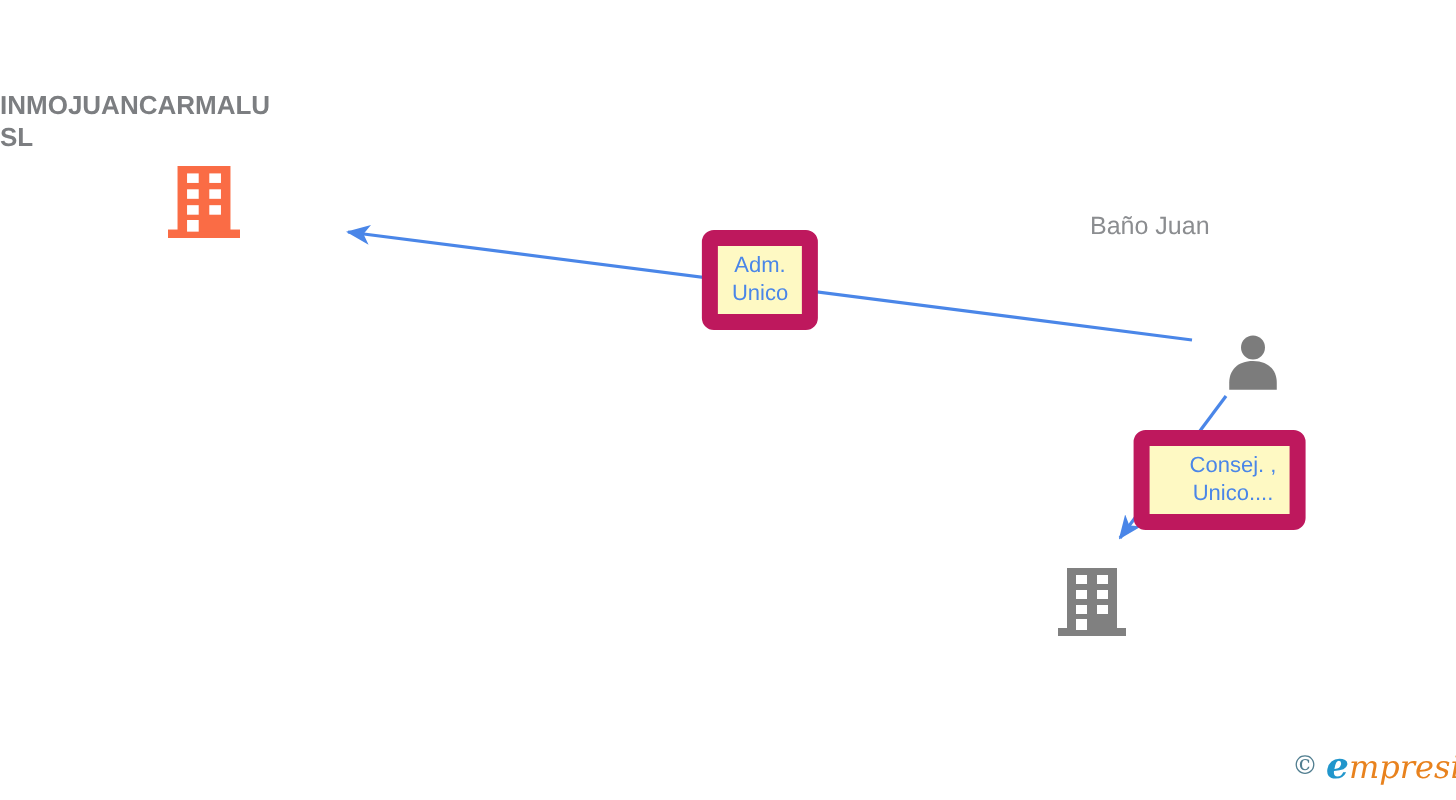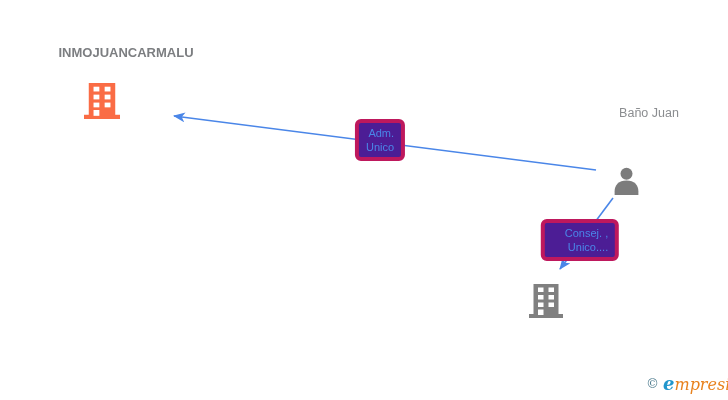--- a/index.html
+++ b/index.html
@@ -11,56 +11,55 @@
     overflow: hidden;
     font-family: "Liberation Sans", sans-serif;
   }
   svg.edges {
     position: absolute;
     left: 0; top: 0;
     width: 728px; height: 400px;
   }
   .node-label {
     position: absolute;
-    text-align: center;
+    text-align: left;
     color: #8b8d90;
     font-size: 12.5px;
     line-height: 15px;
     cursor: pointer;
-    margin-left: 24px;
   }
   .label-inmo {
     left: 0px; top: 45px; width: 204px;
     font-weight: bold;
     font-size: 13px;
     line-height: 16px;
     color: #7c7e81;
   }
   .label-burdeos { left: 545px; top: 106px; width: 160px; }
   .label-juanc  { left: 464px; top: 323px; width: 160px; }
   .node-icon { position: absolute; cursor: pointer; }
   .icon-inmo   { left: 84px;  top: 83px; }
   .icon-person { left: 611px; top: 166px; }
   .icon-juanc  { left: 529px; top: 283px; }
   .edge-label {
     position: absolute;
     transform: translate(-50%, -50%);
-    background: #4c1d95;
-    border: 4px solid #be185d;
+    background: #fef9c3;
+    border: 8px solid #be185d;
     border-radius: 6px;
     color: #4a86e8;
     font-size: 11px;
     line-height: 14px;
     padding: 3px 7px;
-    text-align: right;
+    text-align: center;
     white-space: nowrap;
     cursor: pointer;
   }
   .edge-label-adm    { left: 380px; top: 140px; }
-  .edge-label-consej { left: 580px; top: 240px; padding-left: 20px; }
+  .edge-label-consej { left: 610px; top: 240px; padding-left: 20px; }
   .watermark {
     position: absolute;
     left: 646px; top: 373px;
     font-family: "DejaVu Serif", serif;
     font-style: italic;
     font-size: 16px;
     white-space: nowrap;
     cursor: pointer;
   }
   .wm-copy {
@@ -83,20 +82,21 @@
       <marker id="arrowhead" markerUnits="userSpaceOnUse" markerWidth="12" markerHeight="10" refX="11" refY="5" orient="auto">
         <path d="M0,0 L12,5 L0,10 L3.2,5 Z" fill="#4a86e8"></path>
       </marker>
     </defs>
     <line x1="596" y1="170" x2="174" y2="116" stroke="#4a86e8" stroke-width="1.6" marker-end="url(#arrowhead)"></line>
     <line x1="613" y1="198" x2="560" y2="269" stroke="#4a86e8" stroke-width="1.6" marker-end="url(#arrowhead)"></line>
   </svg>
 
   <div class="node-label label-inmo">
     <div>INMOJUANCARMALU</div>
+    <div>SL</div>
   </div>
   <svg class="node-icon icon-inmo" width="36" height="36" viewBox="0 0 34 34">
     <g fill="#fa6c45">
       <rect x="0" y="30" width="34" height="4"></rect>
       <rect x="4.5" y="0" width="25" height="31"></rect>
     </g>
     <g fill="#ffffff">
       <rect x="9" y="3.5" width="5.5" height="4.5"></rect>
       <rect x="19.5" y="3.5" width="5.5" height="4.5"></rect>
       <rect x="9" y="11" width="5.5" height="4.5"></rect>

